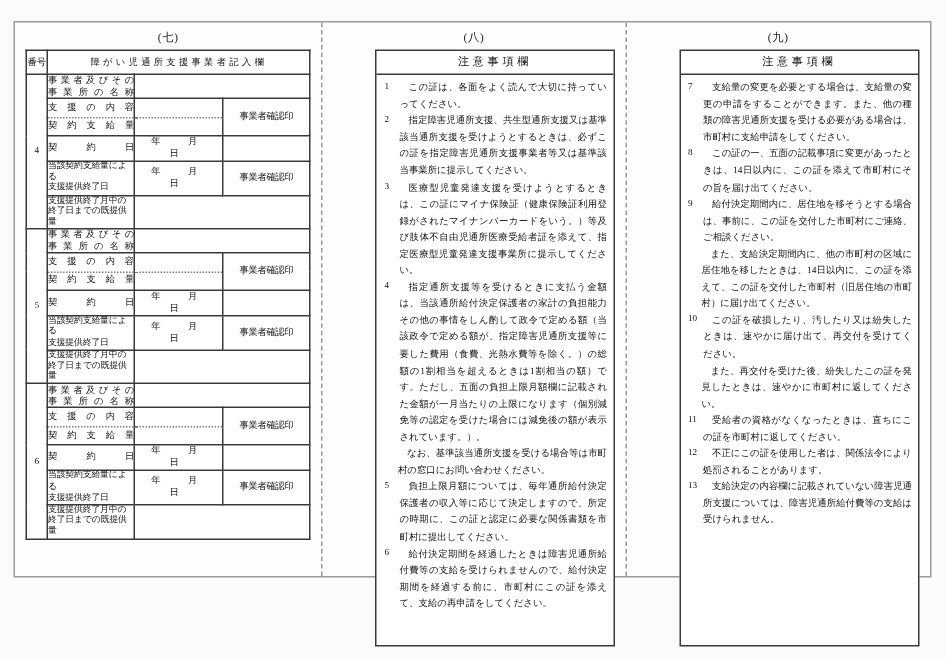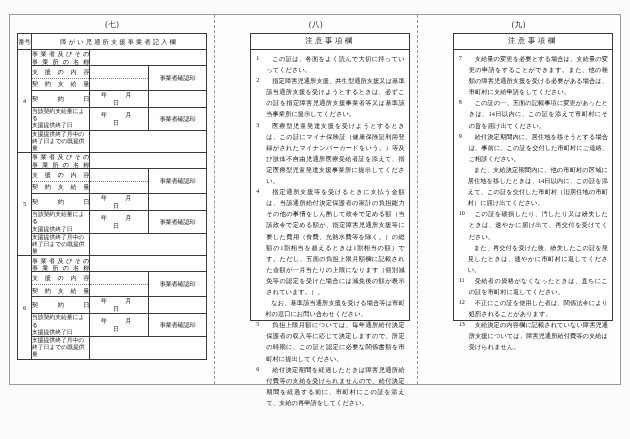--- a/index.html
+++ b/index.html
@@ -117,21 +117,21 @@
   .rowh1 { height: 11.5px; }
   .dotted-b { border-bottom: 1px dotted #808080 !important; }
   .dotted-t { border-top: 1px dotted #808080 !important; }
   .thickline td { border-top: 1px solid #3a3a3a; }
 
   
   .notice-box {
     border: 1px solid #3a3a3a;
     background: #fff;
     box-sizing: border-box;
-    height: 288px;
+    height: 398px;
     margin-left: 28px;
   }
   .notice-title {
     text-align: center;
     font-size: 7.4px;
     letter-spacing: 2.5px;
     line-height: 14px;
     height: 15px;
     border-bottom: 1px solid #3a3a3a;
   }

